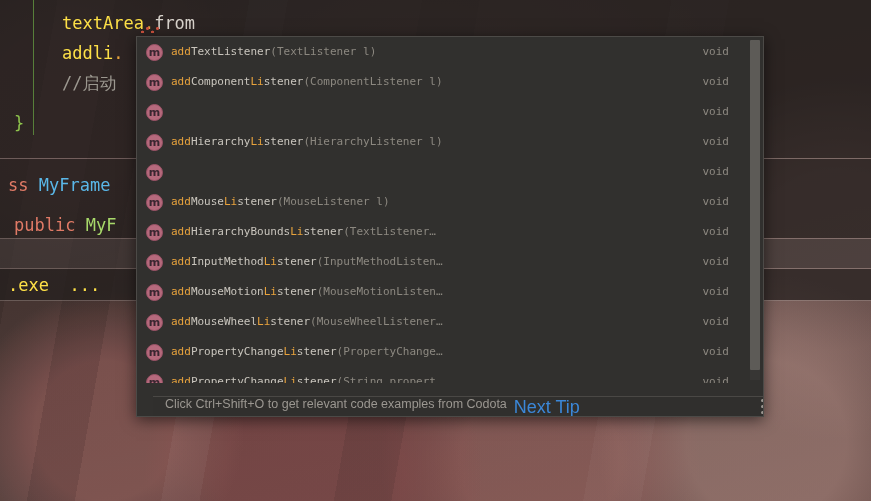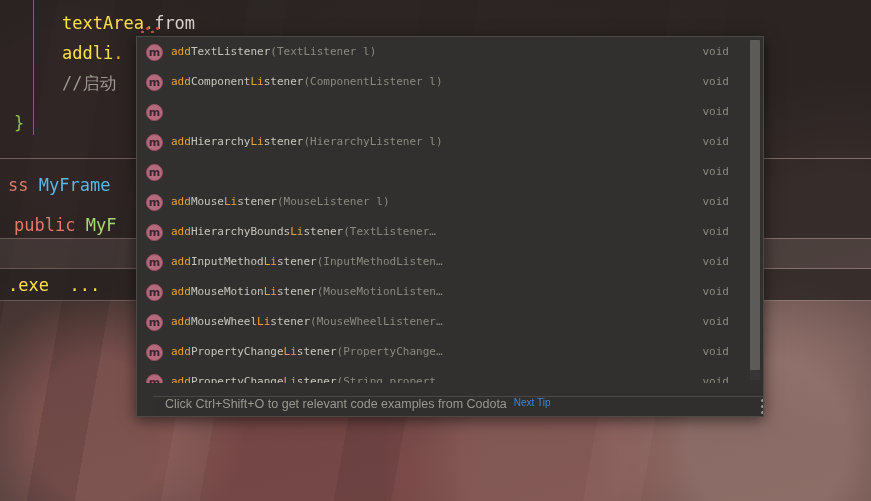--- a/index.html
+++ b/index.html
@@ -115,21 +115,21 @@
 
   #completion-footer{
     position:absolute; left:0; bottom:0; width:100%; height:20px;
     border-top:1px solid #4a4845;
     background:#302f2d;
     display:flex; align-items:flex-start; padding:0 10px 0 12px;
     font-family:"Liberation Sans", sans-serif;
     margin-left:16px;
   }
   #footer-tip{ font-size:12.5px; color:#9b9791; }
-  #footer-next{ font-size:10px; color:#3b87d8; margin-left:7px; cursor:pointer; }
+  #footer-next{ font-size:18px; color:#3b87d8; margin-left:7px; cursor:pointer; }
   #footer-menu{
     margin-left:auto; width:14px; height:18px;
     display:flex; flex-direction:column; justify-content:center; align-items:center; gap:3px;
   }
   #footer-menu span{ width:3px; height:3px; border-radius:50%; background:#9b9791; display:block; }
 </style>
 </head>
 <body>
 
 <div id="wallpaper"></div>

